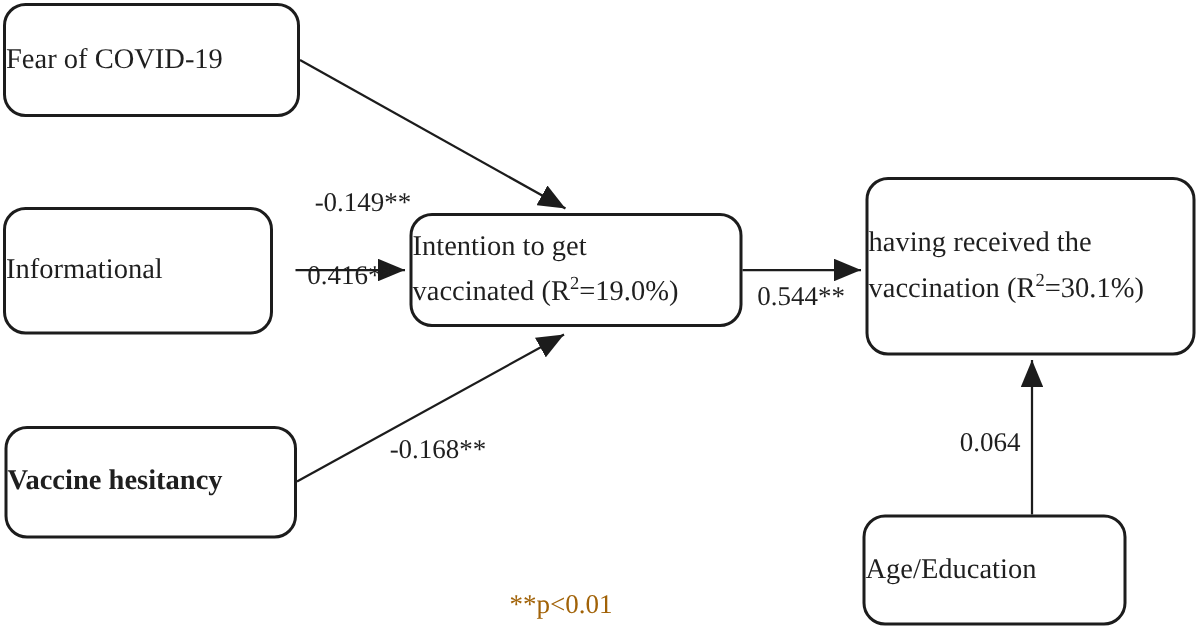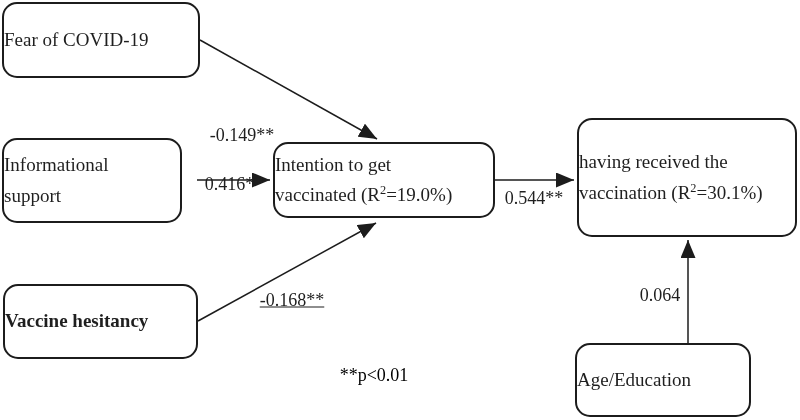--- a/index.html
+++ b/index.html
@@ -50,33 +50,34 @@
     transform: translate(-50%, -50%);
     font-size: 18px;
     white-space: nowrap;
     color: #1f1f1f;
   }
   .note {
     position: absolute;
     transform: translate(-50%, -50%);
     font-size: 18px;
     white-space: nowrap;
-    color: #000000;
+    color: #a16207;
+    margin-top: 28px;
   }
   
   #box-fear      { left: 2px;   top: 2px;   width: 198px; height: 76px;  }
   #box-info      { left: 2px;   top: 138px; width: 180px; height: 85px;  }
   #box-hesitancy { left: 3px;   top: 284px; width: 195px; height: 75px; font-weight: bold;  }
   #box-intention { left: 273px; top: 142px; width: 222px; height: 76px;  }
   #box-regrets   { left: 577px; top: 118px; width: 220px; height: 119px; }
   #box-age       { left: 575px; top: 343px; width: 176px; height: 74px;  }
   
   #coef-fear      { left: 242px; top: 95px; margin-top: 40px;  }
   #coef-info      { left: 234px; top: 184px; }
-  #coef-hesitancy { left: 292px; top: 300px; text-decoration: underline; }
+  #coef-hesitancy { left: 292px; top: 300px; }
   #coef-intention { left: 534px; top: 198px; }
   #coef-age       { left: 660px; top: 295px; text-align: right; }
   #note           { left: 374px; top: 375px; }
 </style>
 </head>
 <body>
 
 <div class="canvas">
 
   <svg class="arrow-layer" width="800" height="420" viewBox="0 0 800 420" xmlns="http://www.w3.org/2000/svg">
@@ -91,21 +92,20 @@
     <line x1="495" y1="180" x2="574" y2="180" stroke="#1c1c1c" stroke-width="1.5" marker-end="url(#arrowhead)"></line>
     <line x1="688" y1="343" x2="688" y2="240" stroke="#1c1c1c" stroke-width="1.5" marker-end="url(#arrowhead)"></line>
   </svg>
 
   <div class="box" id="box-fear">
     <div class="bline">Fear of COVID-19</div>
   </div>
 
   <div class="box" id="box-info">
     <div class="bline">Informational</div>
-    <div class="bline">support</div>
   </div>
 
   <div class="box" id="box-hesitancy">
     <div class="bline">Vaccine hesitancy</div>
   </div>
 
   <div class="box" id="box-intention">
     <div class="bline">Intention to get</div>
     <div class="bline"><span>vaccinated (R</span><sup>2</sup><span>=19.0%)</span></div>
   </div>

